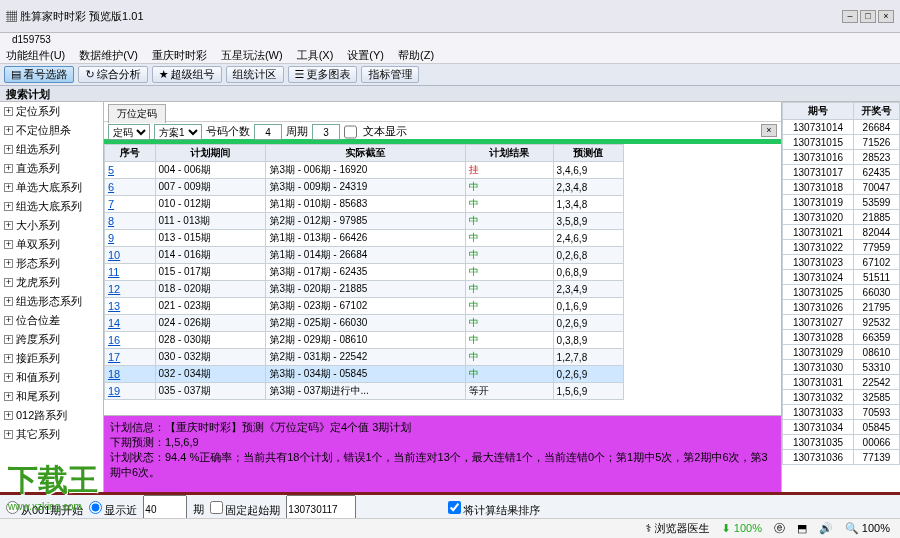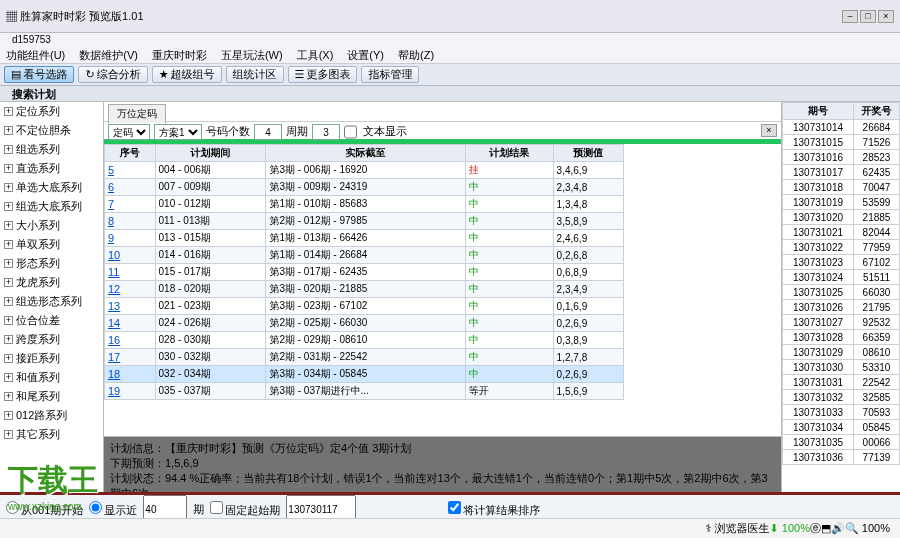--- a/index.html
+++ b/index.html
@@ -5,51 +5,51 @@
 * { margin:0; padding:0; box-sizing:border-box; font-family:"SimSun","Microsoft YaHei",sans-serif; font-size:11px; }
 body { width:900px; height:538px; background:#f0f0f0; position:relative; overflow:hidden; }
 .titlebar { height:18px; background:#e8e8f0; border-bottom:1px solid #bbb; padding:16px 6px; display:flex; align-items:center; justify-content:space-between; }
 .titlebar .win-btns { display:flex; gap:2px; }
 .win-btn { width:16px; height:13px; background:#ddd; border:1px solid #999; text-align:center; font-size:9px; line-height:11px; }
 .menubar { height:18px; background:#f4f4f8; border-bottom:1px solid #ccc; padding:2px 6px; display:flex; gap:14px; }
 .menubar span { cursor:pointer; }
 .toolbar { height:22px; background:#e4e9f2; border-bottom:1px solid #b0b8c8; padding:2px 4px; display:flex; gap:4px; }
 .tb-btn { padding:2px 6px; background:linear-gradient(#f8faff,#dde5f2); border:1px solid #a8b5c8; border-radius:2px; font-size:10px; display:flex; align-items:center; gap:2px; }
 .tb-btn.active { background:linear-gradient(#d0e8ff,#a8d0f0); border-color:#5a90c8; }
-.search-hdr { height:16px; background:#e0e4ec; border-bottom:1px solid #bbb; padding:1px 12px; font-weight:bold; }
+.search-hdr { height:16px; background:#e0e4ec; border-bottom:1px solid #bbb; padding:1px 6px; font-weight:bold; }
 .main { display:flex; height:390px; }
 .sidebar { width:104px; background:#fff; border-right:1px solid #bbb; overflow-y:auto; }
 .tree-item { padding:2px 4px; display:flex; align-items:center; gap:3px; cursor:pointer; }
 .tree-exp { width:9px; height:9px; border:1px solid #888; text-align:center; line-height:7px; font-size:9px; }
 .content { flex:1; display:flex; background:#fff; }
 .center { flex:1; display:flex; flex-direction:column; border-right:1px solid #bbb; }
 .tab-hdr { height:20px; border-bottom:1px solid #ccc; padding:2px 4px; }
 .tab { display:inline-block; padding:2px 8px; background:#f0f0f0; border:1px solid #aaa; border-bottom:none; font-size:10px; }
 .ctrl-row { height:22px; padding:2px 4px; display:flex; align-items:flex-start; gap:4px; border-bottom:5px solid #22c55e; }
 .ctrl-row select, .ctrl-row input { height:16px; font-size:10px; border:1px solid #7a9; }
 .ctrl-row input[type=text] { width:28px; text-align:center; }
 .tbl-wrap { flex:1; overflow:auto; position:relative; }
 table.plan { width:520px; border-collapse:collapse; }
 table.plan th, table.plan td { border:1px solid #c8d0d8; padding:1px 3px; height:16px; text-align:left; font-size:10px; }
 table.plan th { background:#e8ecf4; text-align:center; }
 table.plan tr:nth-child(even) td { background:#f4f8fc; }
 table.plan tr.hl td { background:#cfe8ff; }
 .seq { color:#0050c8; text-decoration:underline; }
 .res-hit { color:#1a9a1a; }
 .res-miss { color:#d02020; }
-.info-box { height:56px; border-top:1px solid #bbb; padding:4px 6px; line-height:15px; overflow:auto; background:#737373; font-size:10px; }
+.info-box { height:77px; border-top:1px solid #bbb; padding:4px 6px; line-height:15px; overflow:auto; background:#d946ef; font-size:10px; }
 .right-panel { width:118px; background:#fff; display:flex; flex-direction:column; }
 .right-panel table { width:100%; border-collapse:collapse;border-radius:16px; }
 .right-panel th, .right-panel td { border:1px solid #c8d0d8; padding:1px 3px; font-size:10px; text-align:center; height:15px; }
 .right-panel th { background:#e8ecf4; }
 .bottom-ctrl { height:50px; border-top:3px solid #7f1d1d; background:#f0f4f8; padding:3px 6px; }
 .bc-row { display:flex; align-items:center; gap:6px; height:22px; }
 .bc-row input[type=text] { height:28px; width:44px; font-size:10px; }
 .btn { padding:2px 8px; background:linear-gradient(#f8faff,#dde5f2); border:1px solid #888; border-radius:2px; font-size:10px; }
-.status { position:absolute; bottom:0; left:0; right:0; height:20px; background:#f4f4f4; border-top:1px solid #ccc; display:flex; align-items:center; justify-content:flex-end; gap:0; padding:0 10px; font-size:10px; }
+.status { position:absolute; bottom:0; left:0; right:0; height:20px; background:#f4f4f4; border-top:1px solid #ccc; display:flex; align-items:center; justify-content:flex-end; gap:12px; padding:0 10px; font-size:10px; }
 .logo { position:absolute; bottom:22px; left:8px; width:130px; height:56px; z-index:5; }
 .logo-mark { font-size:30px; font-weight:bold; color:#3a9a20; text-shadow:1px 1px #fff; }
 .logo-url { font-size:10px; color:#3a9a20; }
 .cb { margin-right:2px; }
 select { border:1px solid #7a9; background:#fff; }
 </style>
 </head>
 <body>
 
 <div class="titlebar">

